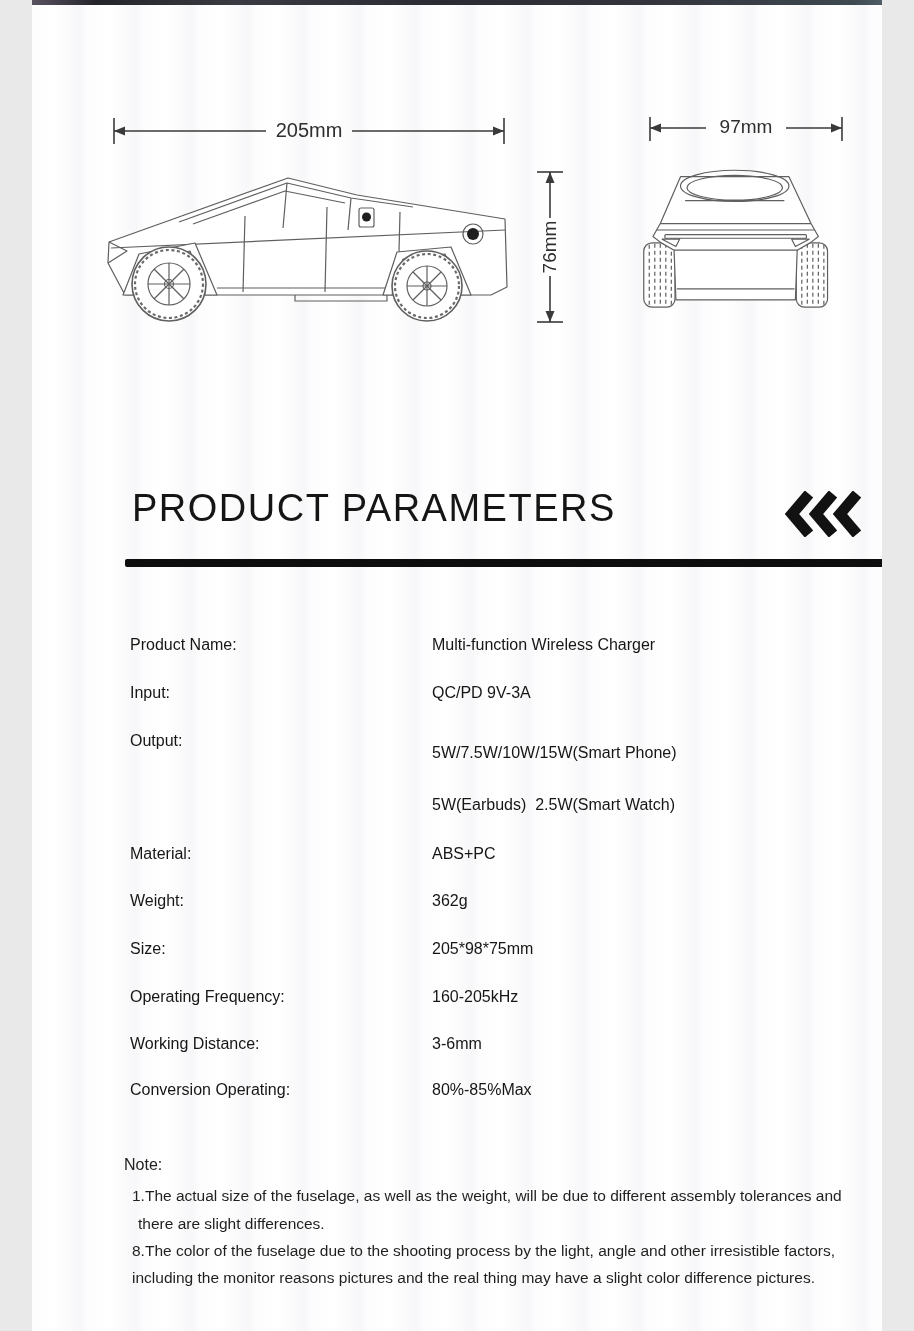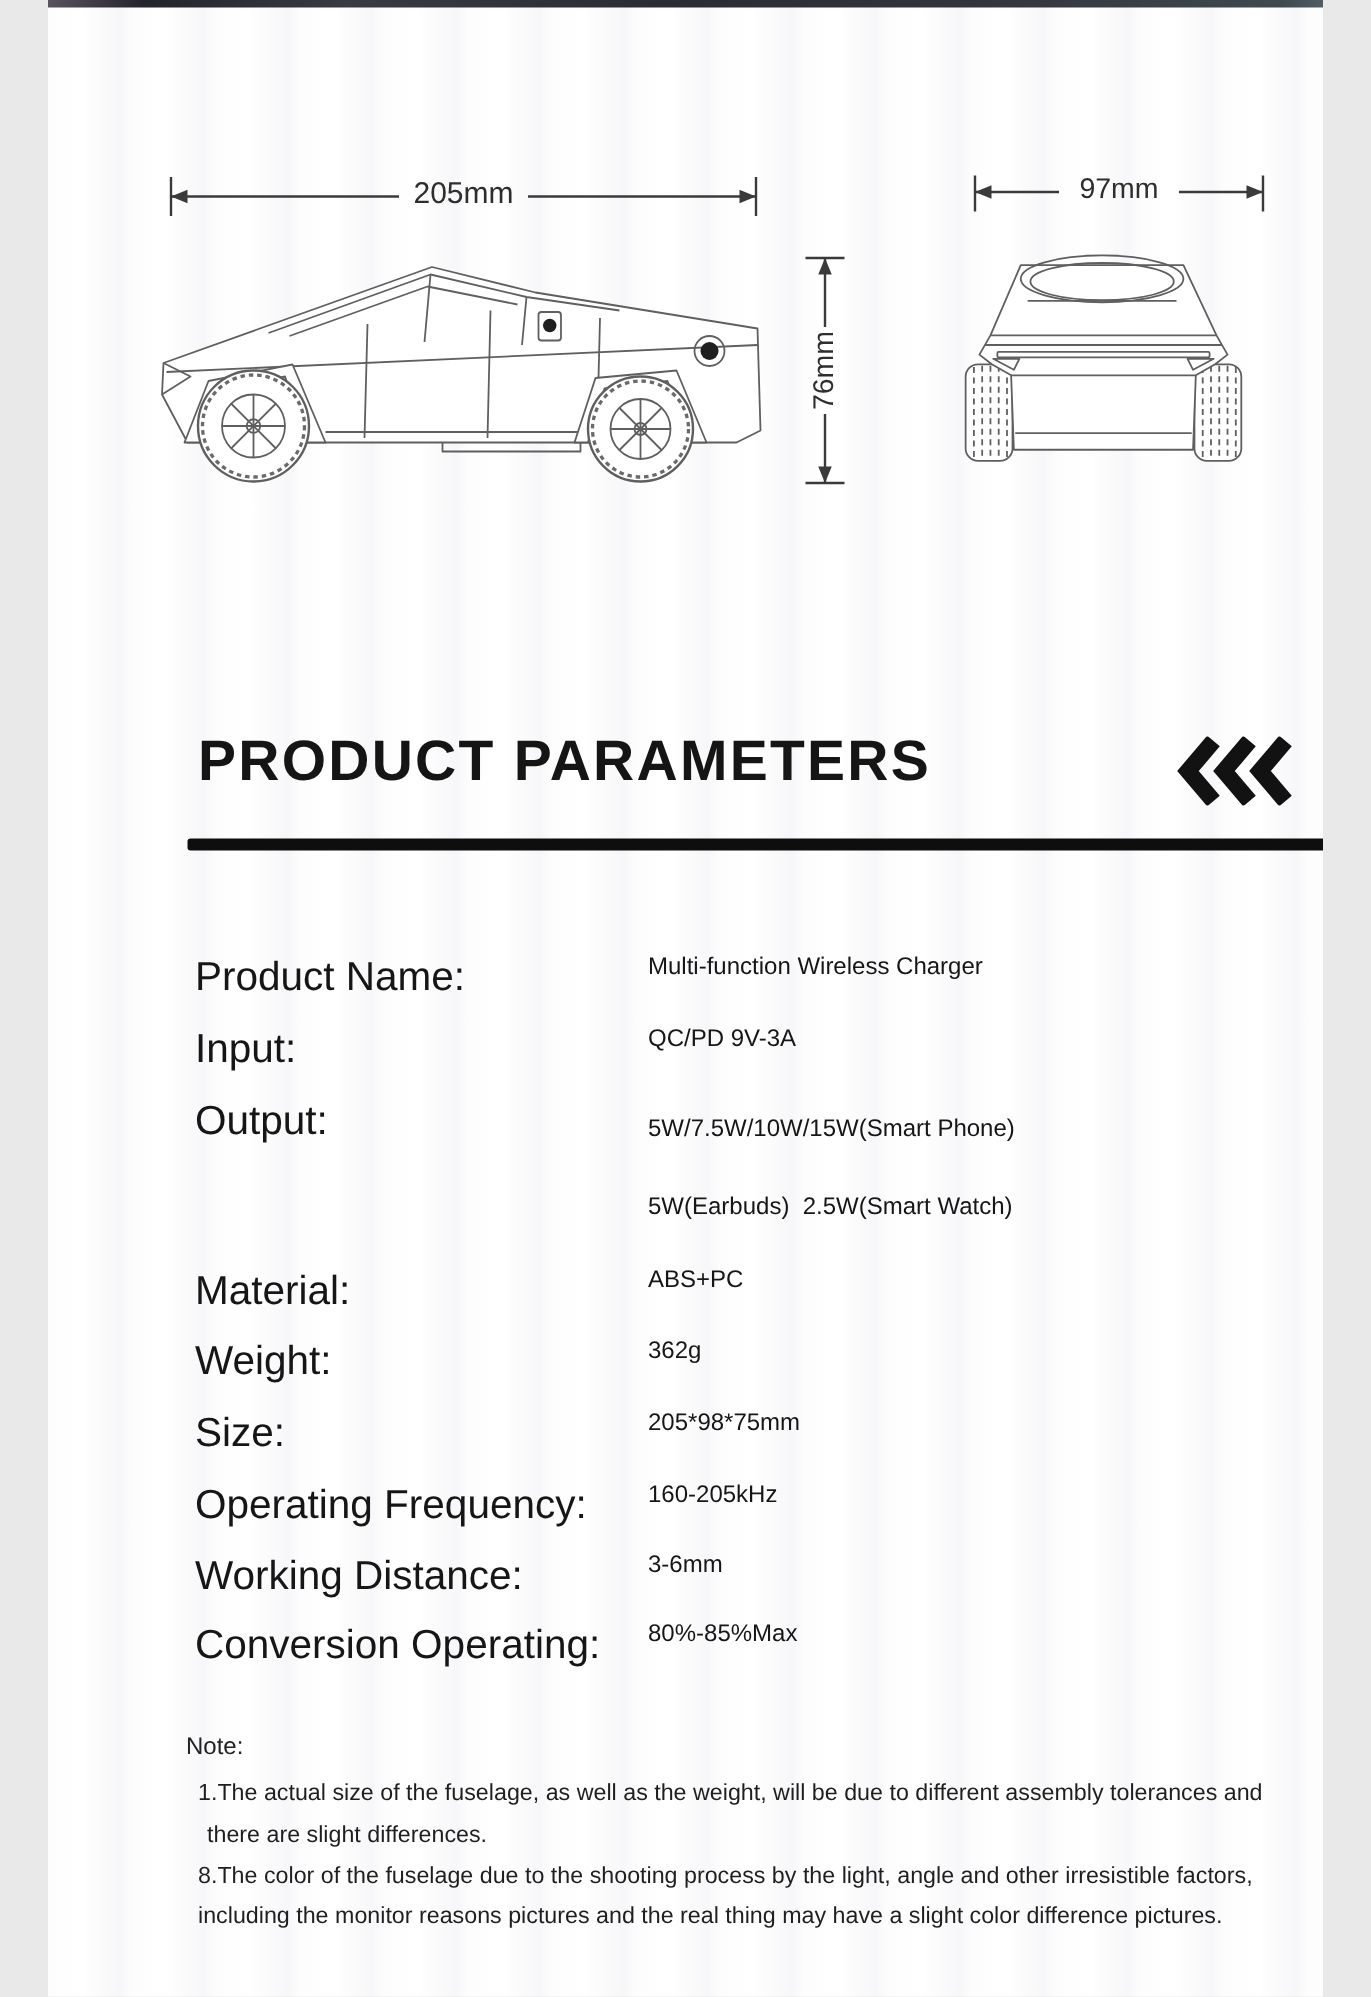--- a/index.html
+++ b/index.html
@@ -33,33 +33,33 @@
   .truck svg{display:block;}
   .truck *{vector-effect:non-scaling-stroke;}
   .ln{stroke:#5f5f5f; stroke-width:1.2; fill:none; stroke-linejoin:round;}
   .ln-f{stroke:#5f5f5f; stroke-width:1.2; fill:#ffffff; stroke-linejoin:round;}
   .dark{fill:#1f1f1f; stroke:none;}
   .tread{stroke:#6a6a6a; stroke-width:2.2; fill:none; stroke-dasharray:3 2.6;}
 
   
   .page-title{
     position:absolute; left:100px; top:487px; margin:0;
-    font-size:38px; font-weight:700; letter-spacing:1.5px; color:#151515;
+    font-size:38px; font-weight:400; letter-spacing:1.5px; color:#151515;
   }
   .chevrons{position:absolute; left:751px; top:491px; width:80px; height:46px;}
   .chevrons path{stroke:#121212; stroke-width:11; fill:none;}
   .title-rule{
     position:absolute; left:93px; top:559px; width:760px; height:8px;
     background:#0e0e0e; border-radius:2px;
   }
 
   
   .param-row{position:absolute; left:0; width:914px; height:32px;}
   .param-label{
-    position:absolute; left:98px; top:0; font-size:27px; color:#161616; white-space:pre;
+    position:absolute; left:98px; top:0; font-size:16px; color:#161616; white-space:pre;
   }
   .param-value{
     position:absolute; left:400px; top:0; font-size:16px; color:#161616; white-space:pre;
   }
 
   
   .note-title{
     position:absolute; left:92px; top:1156px; font-size:16px; color:#222;
   }
   .note-line{

